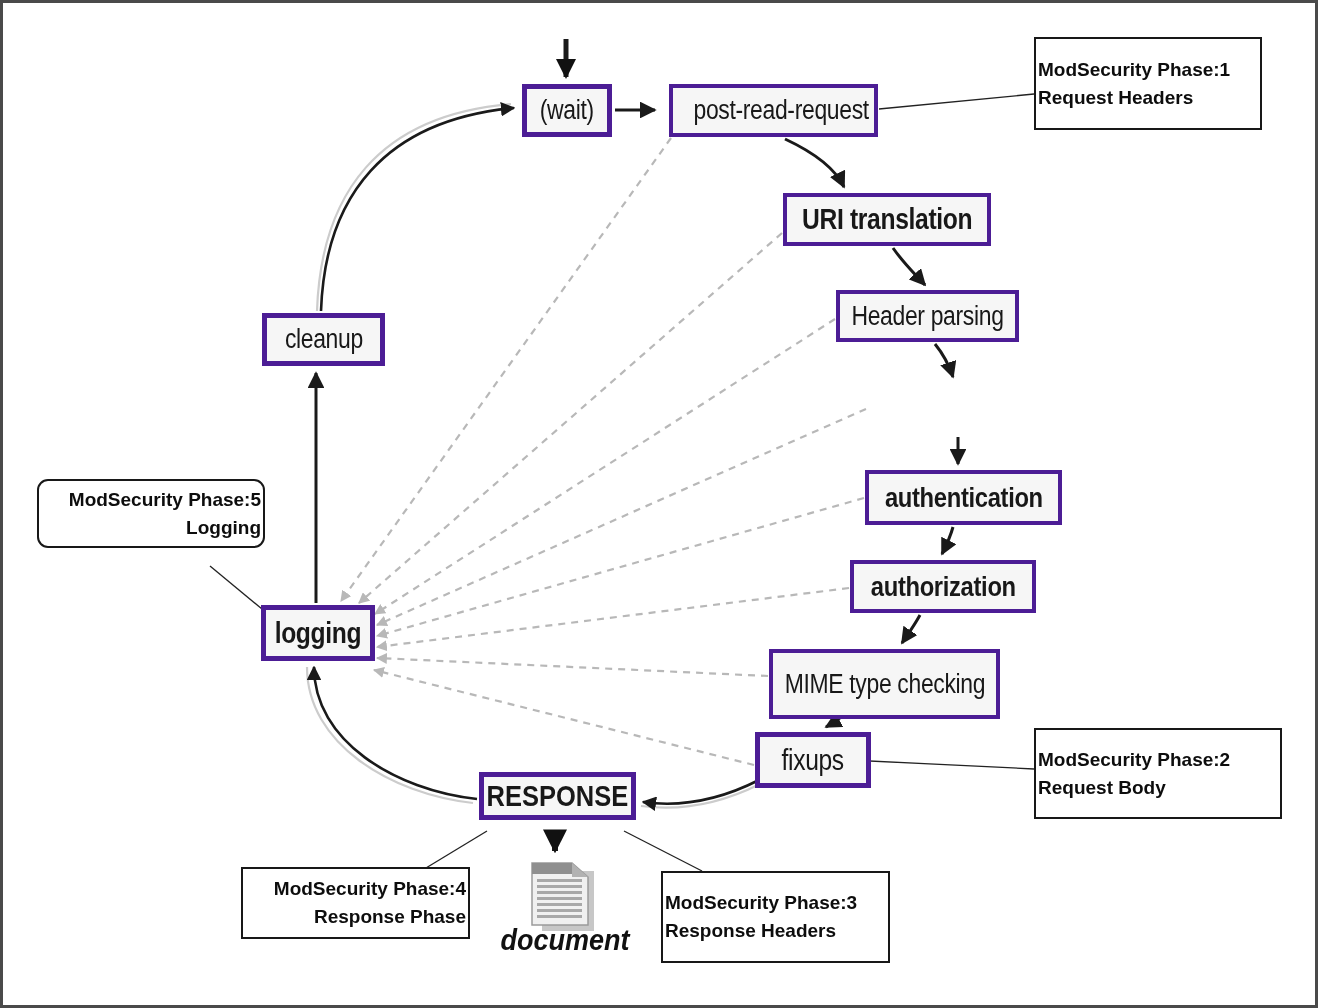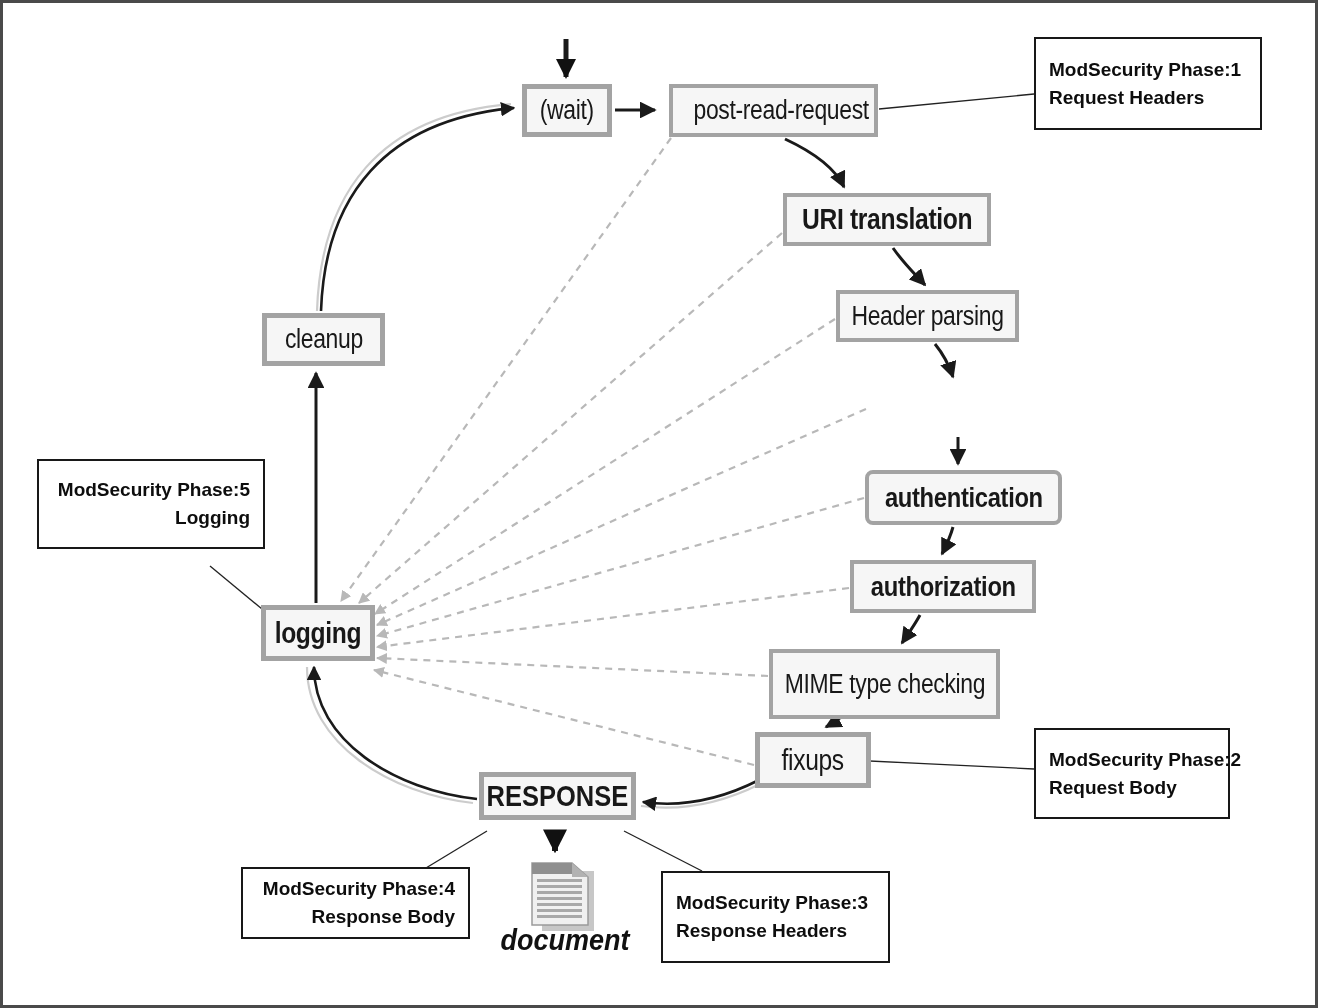--- a/index.html
+++ b/index.html
@@ -5,59 +5,59 @@
   html,body{margin:0;padding:0;background:#e8e8e8;}
   .canvas{
     position:relative; width:1318px; height:1008px;
     background:#ffffff; border:3px solid #4a4a4a; box-sizing:border-box;
     overflow:hidden; font-family:"Liberation Sans", sans-serif;
   }
   svg.connectors{position:absolute;left:0;top:0;z-index:1;}
   
   .node{
     position:absolute; box-sizing:border-box; z-index:2;
-    background:#f6f6f6; border:4px solid #a3a3a3;
+    background:#f6f6f6; border:4px solid #4c1d95;
     display:flex; align-items:center; justify-content:center;
   }
   .node .lbl{
     color:#181818; white-space:nowrap;
     transform:scaleX(.85); letter-spacing:-.4px;
     font-size:27px; font-weight:500;
   }
   .node.bold .lbl{font-weight:800;}
   .n-wait            {left:519px; top:81px;  width:90px;  height:53px; border-width:5px;}
   .n-postread        {left:666px; top:81px;  width:209px; height:53px;padding-left:16px;}
   .n-uri             {left:780px; top:190px; width:208px; height:53px;}
   .n-uri .lbl        {font-size:29px;}
   .n-header          {left:833px; top:287px; width:183px; height:52px;}
   .n-access          {left:864px; top:379px; width:191px; height:53px;}
   .n-access .lbl     {font-size:28px;}
-  .n-auth            {left:862px; top:467px; width:197px; height:55px;border-radius:8px;}
+  .n-auth            {left:862px; top:467px; width:197px; height:55px;}
   .n-auth .lbl       {font-size:28px;}
   .n-authz           {left:847px; top:557px; width:186px; height:53px;}
   .n-authz .lbl      {font-size:28px;}
   .n-mime            {left:766px; top:646px; width:231px; height:70px;}
   .n-fixups          {left:752px; top:729px; width:116px;  height:56px; border-width:5px;text-align:center;}
   .n-fixups .lbl     {font-size:29px;}
   .n-response        {left:476px; top:769px; width:157px; height:48px; border-width:5px;justify-content:center;}
   .n-response .lbl   {font-size:30px; letter-spacing:0;}
   .n-logging         {left:258px; top:602px; width:114px; height:56px; border-width:5px;}
   .n-logging .lbl    {font-size:29px;}
   .n-cleanup         {left:259px; top:310px; width:123px; height:53px; border-width:5px;}
   
   .callout{
     position:absolute; box-sizing:border-box; z-index:2;
     background:#ffffff; border:2px solid #181818;
     display:flex; flex-direction:column; justify-content:center;
-    padding:0 13px; font-weight:700; font-size:19px; line-height:28px; color:#0d0d0d;
+    padding:0 2px; font-weight:700; font-size:19px; line-height:28px; color:#0d0d0d;
     white-space:nowrap;
   }
   .c-phase1{left:1031px; top:34px;  width:228px; height:93px; text-align:left;}
-  .c-phase2{left:1031px; top:725px; width:196px; height:91px; text-align:left;}
-  .c-phase5{left:34px;   top:456px; width:228px; height:90px; text-align:right;}
+  .c-phase2{left:1031px; top:725px; width:248px; height:91px; text-align:left;}
+  .c-phase5{left:34px;   top:476px; width:228px; height:69px; text-align:right;border-radius:11px;}
   .c-phase4{left:238px;  top:864px; width:229px; height:72px; text-align:right;}
   .c-phase3{left:658px;  top:868px; width:229px; height:92px; text-align:left;}
   
   .doc-icon{position:absolute; left:521px; top:856px; z-index:2;}
   .doc-label{
     position:absolute; left:482px; top:920px; width:160px; z-index:2;
     text-align:center; font-size:30px; font-weight:700; font-style:italic;
     color:#111; transform:scaleX(.9);
   }
 </style>
@@ -163,21 +163,21 @@
   <div class="callout c-phase2">
     <span>ModSecurity Phase:2</span>
     <span>Request Body</span>
   </div>
   <div class="callout c-phase3">
     <span>ModSecurity Phase:3</span>
     <span>Response Headers</span>
   </div>
   <div class="callout c-phase4">
     <span>ModSecurity Phase:4</span>
-    <span>Response Body</span>
+    <span>Response Phase</span>
   </div>
   <div class="callout c-phase5">
     <span>ModSecurity Phase:5</span>
     <span>Logging</span>
   </div>
 
   <div class="doc-icon">
     <svg width="82" height="80" viewBox="0 0 82 80">
       <rect x="18" y="12" width="52" height="60" fill="#c7c7c7"></rect>
       <path d="M8 4 H48 L64 18 V66 H8 Z" fill="#f0f0f0" stroke="#9a9a9a" stroke-width="1.5"></path>

